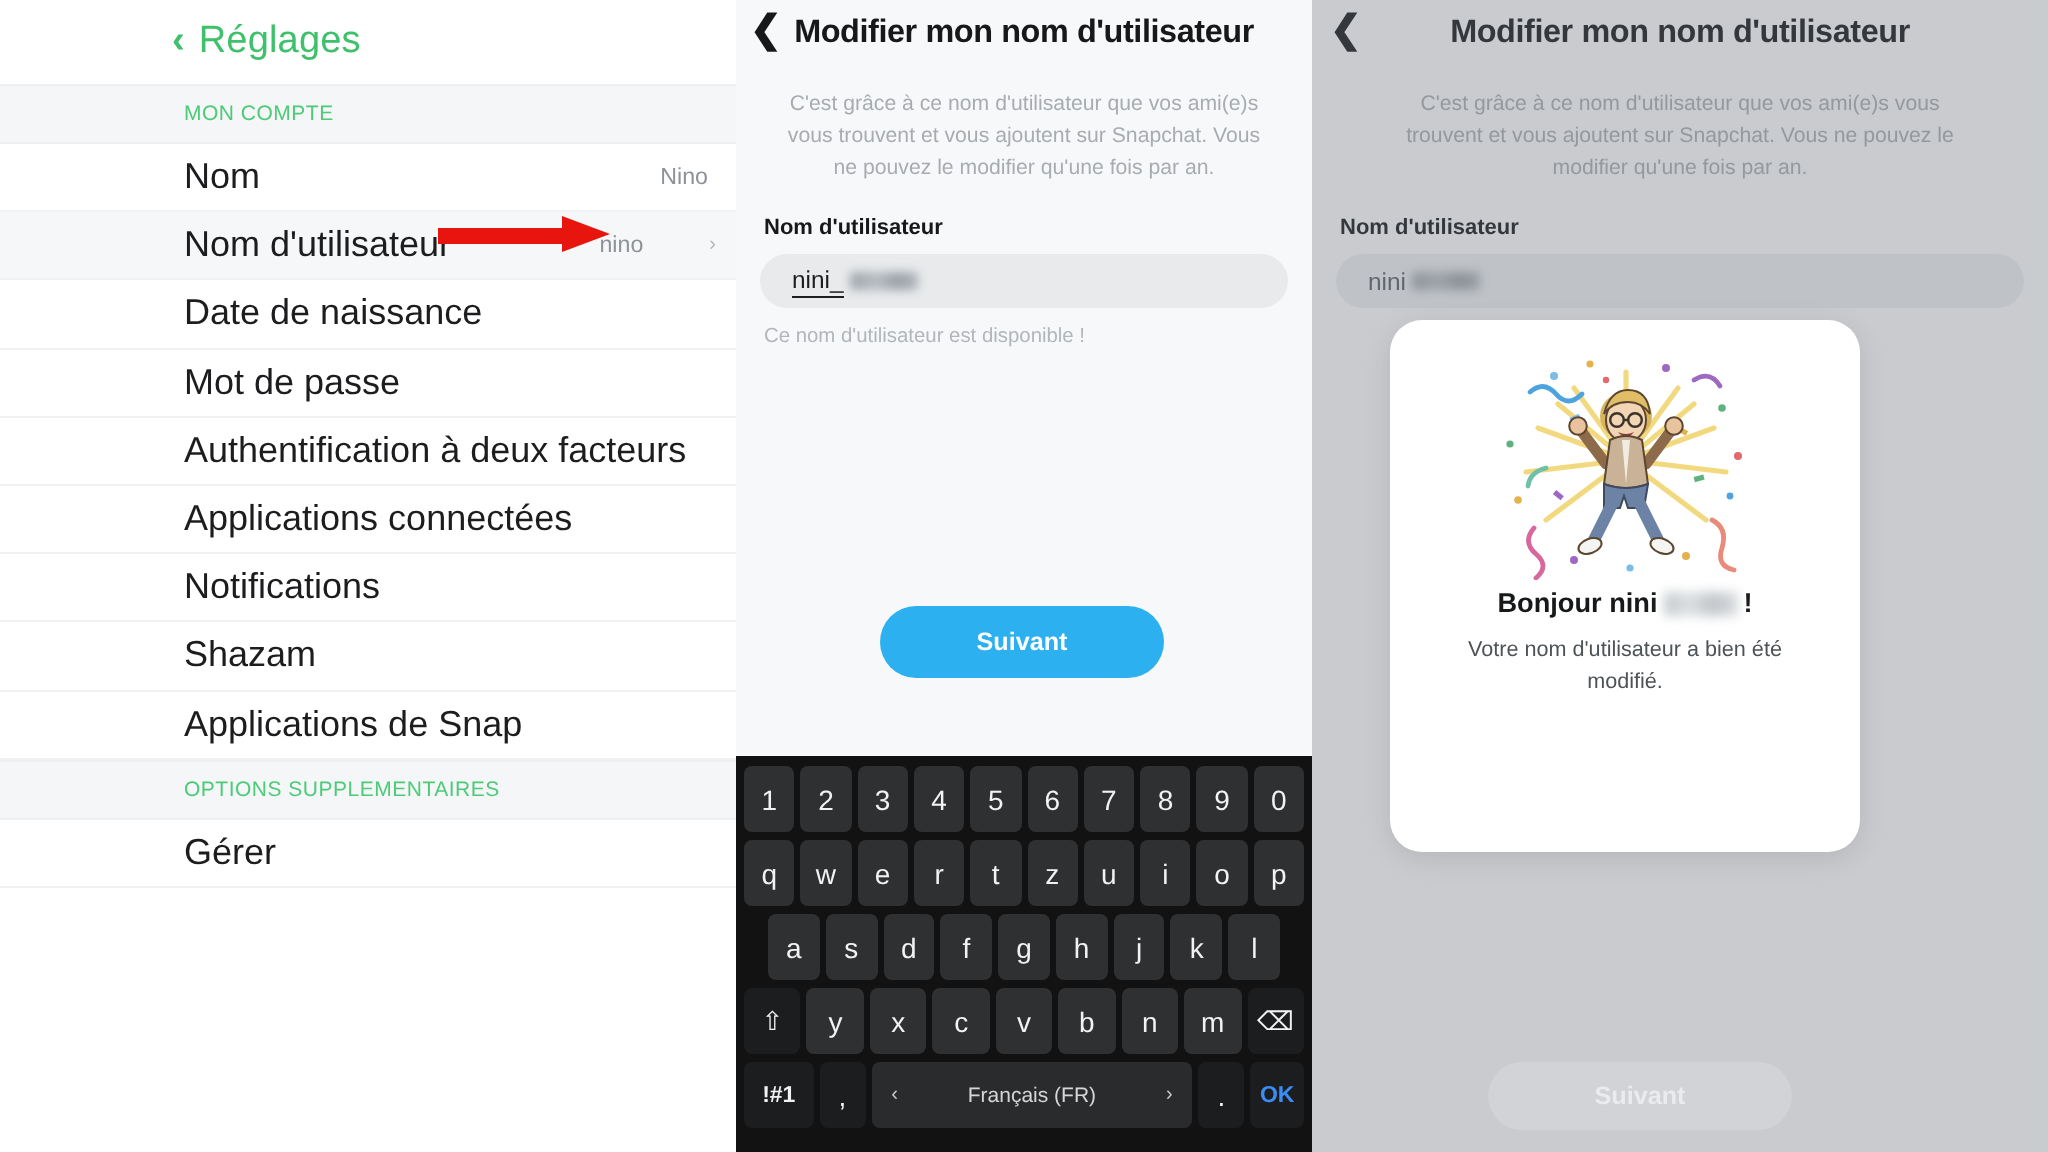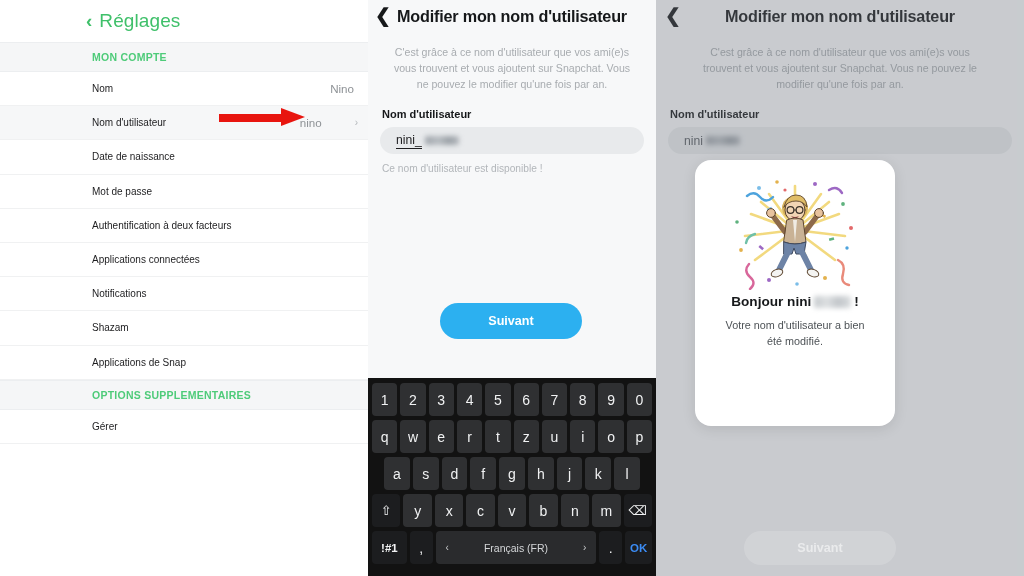--- a/index.html
+++ b/index.html
@@ -40,37 +40,37 @@
   .settings-title {
     color: #3fc06a;
     font-size: 19px;
     font-weight: 400;
     letter-spacing: .1px;
   }
   .section-head {
     background: #f5f6f7;
     color: #4ecb79;
     font-size: 10.5px;
-    font-weight: 700;
+    font-weight: 400;
     letter-spacing: .25px;
     padding: 8px 0 8px 92px;
     border-top: 1px solid #eceef0;
     border-bottom: 1px solid #eceef0;
   }
   .srow {
     position: relative;
     height: 34.2px;
     display: flex; align-items: center;
     padding: 0 10px 0 92px;
     border-bottom: 1px solid #f0f1f2;
     background: #ffffff;
   }
   .srow.highlight { background: #f6f7f8; }
   .srow-label {
-    font-size: 10px;
+    font-size: 18px;
     color: #1d1d1f;
     flex: 1 1 auto;
     white-space: nowrap;
   }
   .srow-value {
     font-size: 11.6px;
     color: #8e9296;
     margin-right: 4px;
   }
   .srow-blur {
@@ -277,21 +277,21 @@
     background: rgba(255,255,255,.16);
     color: rgba(255,255,255,.55);
     font-family: "Liberation Sans", sans-serif;
     font-size: 12.6px; font-weight: 700;
     z-index: 6;
     cursor: default;
   }
   .modal {
     position: absolute;
     left: 39px; top: 160px;
-    width: 200px; height: 266px;
+    width: 235px; height: 266px;
     background: #ffffff;
     border-radius: 16px;
     z-index: 10;
     box-shadow: 0 3px 14px rgba(0,0,0,.10);
     display: flex; flex-direction: column; align-items: center;
     padding-top: 14px;
   }
   .bitmoji { width: 140px; height: 116px; }
   .modal-greet {
     font-size: 13.6px; font-weight: 700; color: #16181a;

